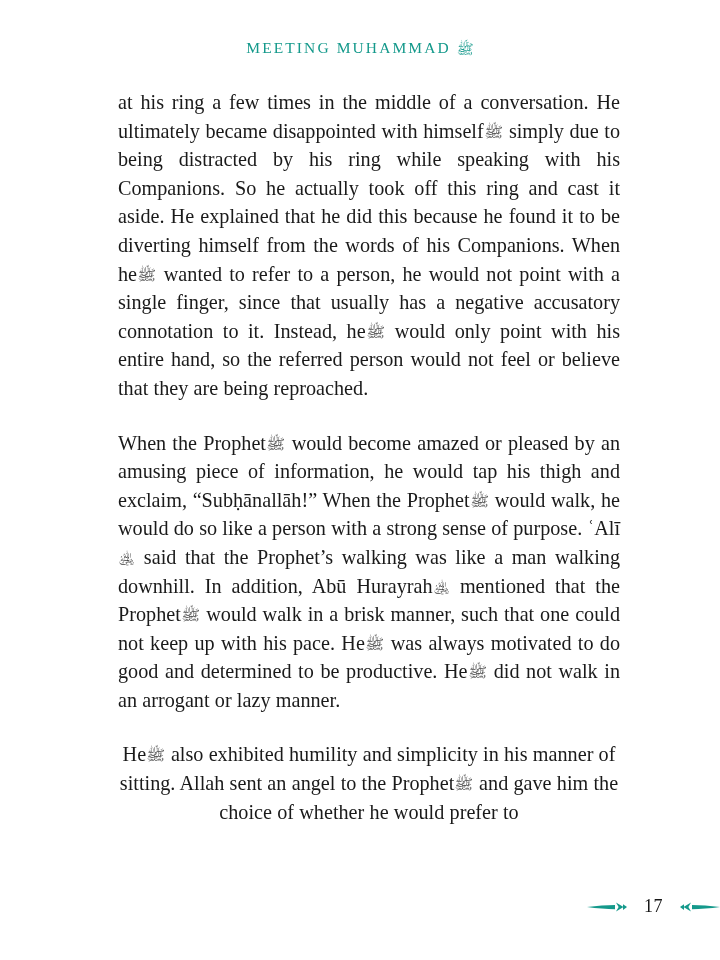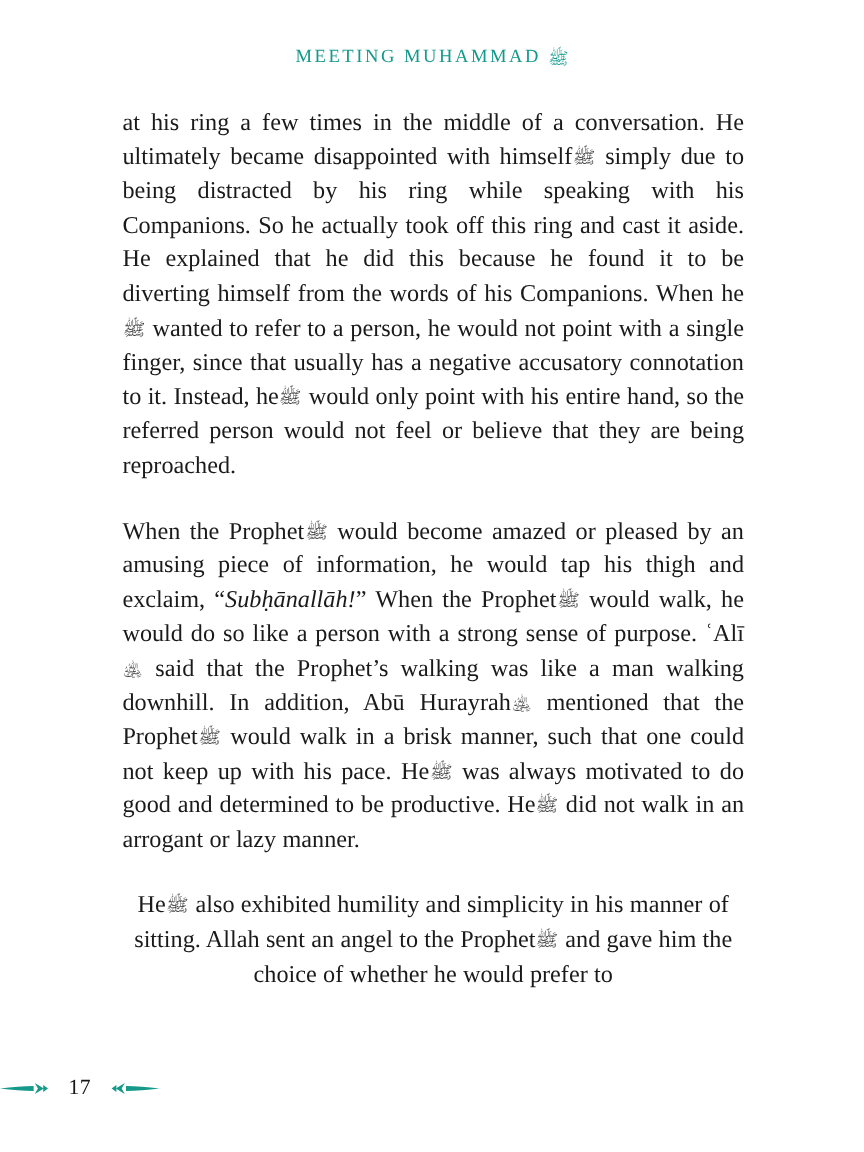--- a/index.html
+++ b/index.html
@@ -54,21 +54,21 @@
 
   
   .text-block {
     position: absolute;
     left: 102px;
     top: 88px;
     width: 518px;
   }
 
   .para {
-    margin: 0 0 26px 0;
+    margin: 0 0 26px 16px;
     font-size: 20.2px;
     line-height: 28.6px;
     text-align: justify;
     text-justify: inter-word;
     word-spacing: 0.2px;
     hyphens: none;
   }
   .para:last-child {
     margin-bottom: 0;
   }
@@ -86,32 +86,31 @@
     vertical-align: 1px;
     padding: 0 1px;
     transform: scaleX(1.08);
   }
   .orn-raa {
     font-size: 14px;
     vertical-align: 0px;
   }
 
   .it {
-    font-style: italic;
   }
 
   
   .folio {
     position: absolute;
     bottom: 44px;
     left: 0;
     width: 720px;
     display: flex;
     align-items: center;
-    justify-content: flex-start;
+    justify-content: flex-end;
     gap: 13px;
   }
   .folio-num {
     font-size: 18px;
     color: #171717;
     letter-spacing: 0.5px;
     line-height: 1;
     padding-bottom: 1px;
   }
 

